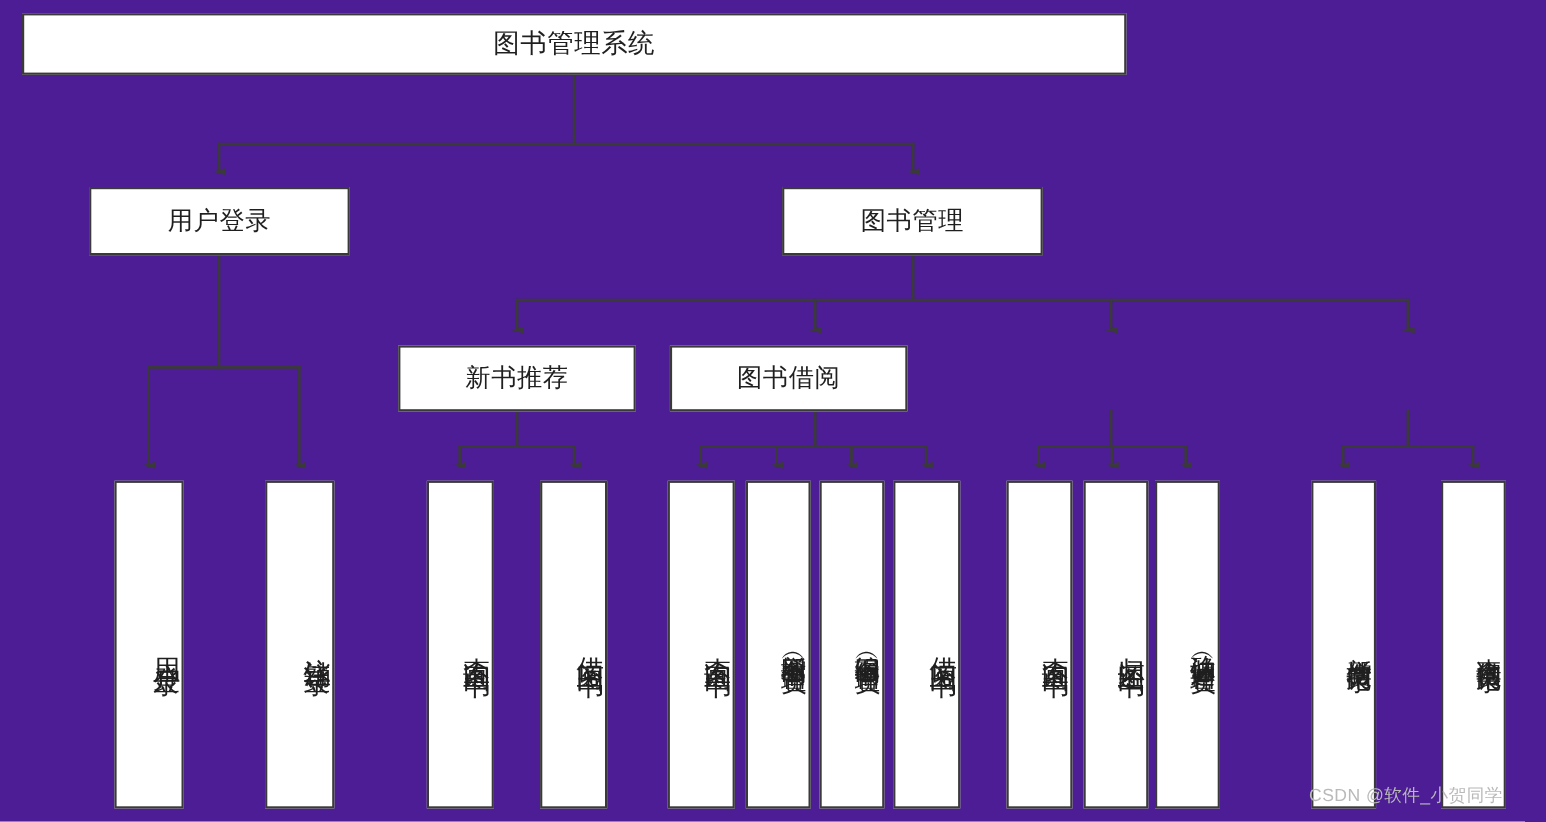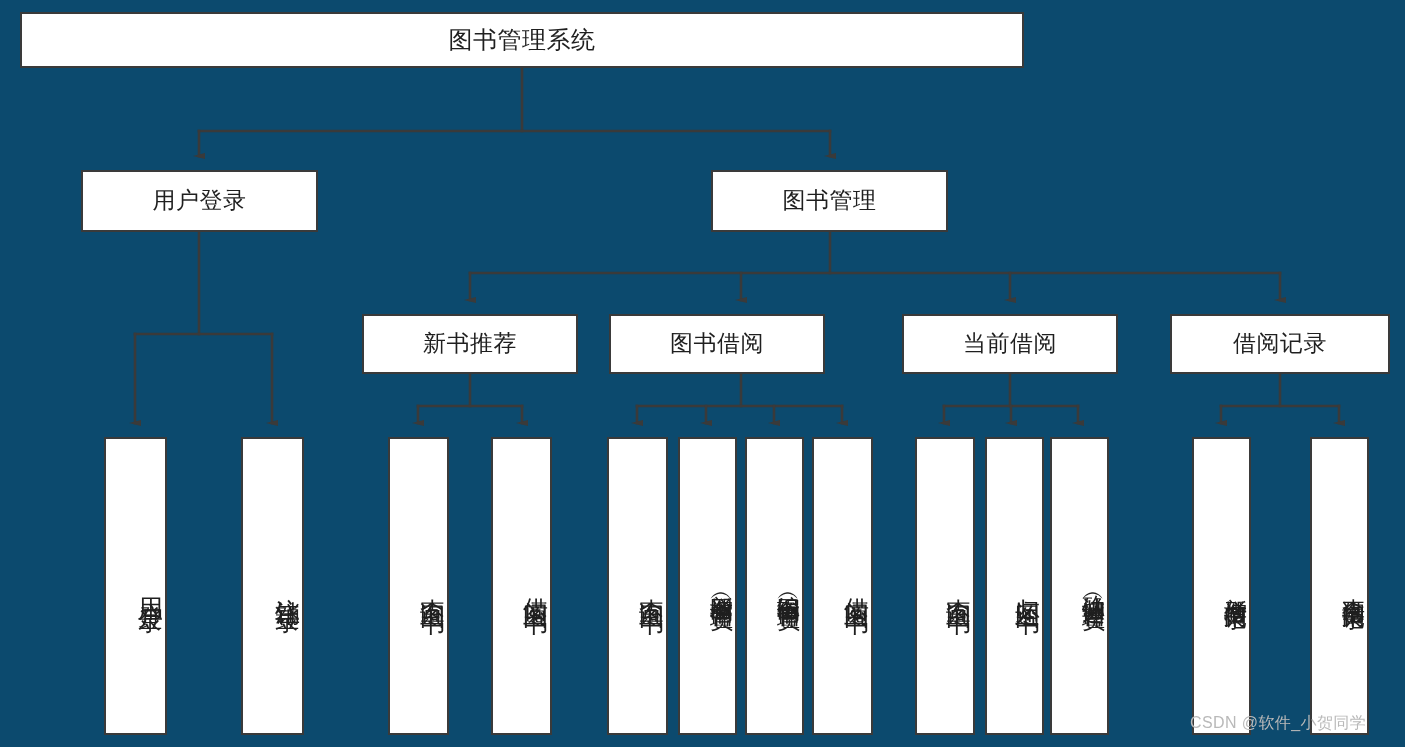--- a/index.html
+++ b/index.html
@@ -5,21 +5,21 @@
 <style>
   html,body{margin:0;padding:0;background:#ffffff;}
   body{
     font-family:"Liberation Sans","DejaVu Sans",sans-serif;
     -webkit-font-smoothing:antialiased;
   }
   #canvas{
     position:relative;
     width:1405px;
     height:747px;
-    background:#0c4a6e;
+    background:#4c1d95;
     overflow:hidden;
   }
   
   #wires{
     position:absolute;
     left:0; top:0;
     width:1405px; height:747px;
     pointer-events:none;
   }
   
@@ -128,23 +128,21 @@
   <div class="node horiz root" style="left:20px; top:12px; width:1004px; height:56px;">图书管理系统</div>
 
   <div class="node horiz" style="left:81px; top:170px; width:237px; height:62px;">用户登录</div>
 
   <div class="node horiz" style="left:362px; top:314px; width:216px; height:60px;">新书推荐</div>
 
   <div class="node horiz" style="left:711px; top:170px; width:237px; height:62px;">图书管理</div>
 
   <div class="node horiz" style="left:609px; top:314px; width:216px; height:60px;">图书借阅</div>
 
-  <div class="node horiz" style="left:902px; top:314px; width:216px; height:60px;">当前借阅</div>
 
-  <div class="node horiz" style="left:1170px; top:314px; width:220px; height:60px;">借阅记录</div>
 
   <div class="node vert" style="left:104px; top:437px; width:63px; height:298px;">用户登录</div>
 
   <div class="node vert" style="left:241px; top:437px; width:63px; height:298px;">注销登录</div>
 
   <div class="node vert" style="left:388px; top:437px; width:61px; height:298px;">查询图书</div>
 
   <div class="node vert" style="left:491px; top:437px; width:61px; height:298px;">借阅图书</div>
 
   <div class="node vert" style="left:607px; top:437px; width:61px; height:298px;">查询图书</div>

